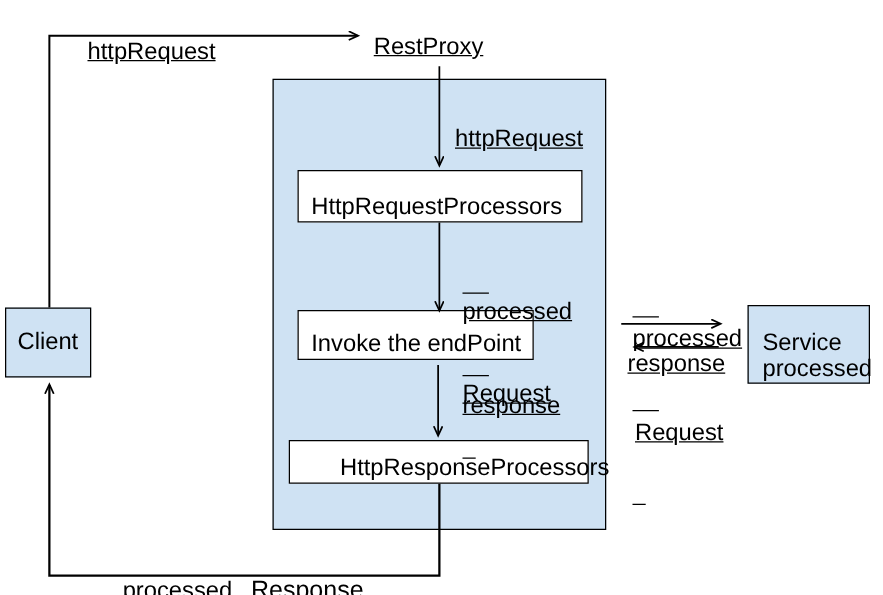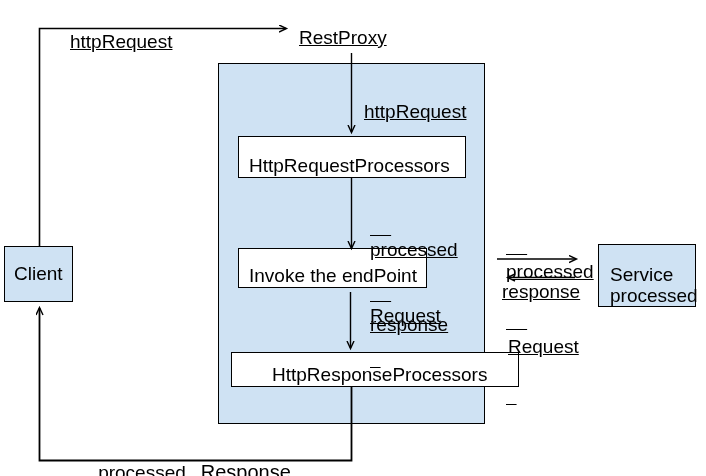--- a/index.html
+++ b/index.html
@@ -33,21 +33,21 @@
     position:absolute;
     font-size:19px;
     line-height:22px;
     white-space:pre;
     text-decoration:underline;
   }
   #client-box{left:4px;top:246px;width:69px;height:56px;display:flex;align-items:center;padding-left:9px;}
   #proxy-container{left:218px;top:63px;width:267px;height:361px;}
   #box-req-processors{left:238px;top:136px;width:228px;height:42px;}
   #box-invoke{left:238px;top:248px;width:189px;height:40px;}
-  #box-resp-processors{left:231px;top:352px;width:288px;height:35px;padding-left:40px;}
+  #box-resp-processors{left:231px;top:352px;width:240px;height:35px;padding-left:40px;}
   #service-box{left:598px;top:244px;width:98px;height:63px;}
   #service-text{position:absolute;left:11px;bottom:0px;line-height:21px;font-size:19px;}
   #lbl-httprequest-top{left:70px;top:31px;}
   #lbl-restproxy{left:299px;top:27px;text-align:center;}
   #lbl-httprequest-inner{left:364px;top:101px;}
   #lbl-processed-request-inner{left:370px;top:195px;}
   #lbl-response-inner{left:370px;top:314px;}
   #lbl-processed-request-right{left:506px;top:209px;line-height:25px;}
   #lbl-response-right{left:502px;top:281px;}
   #lbl-processed-response-bottom{left:77px;top:439px;}

